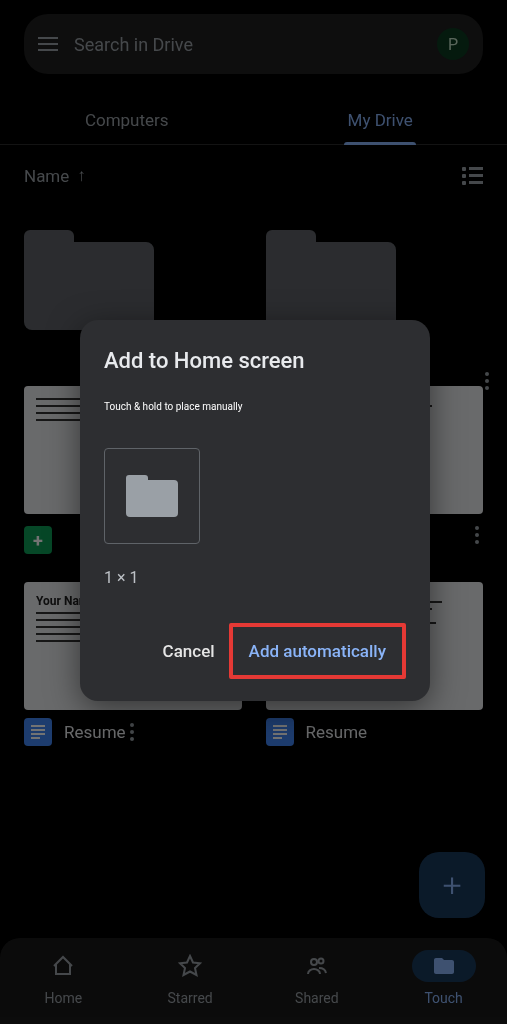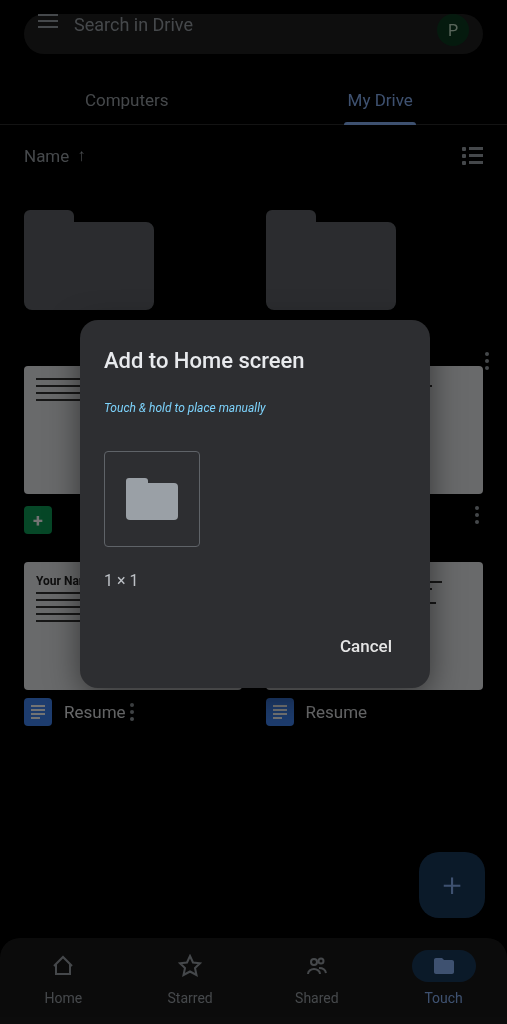--- a/index.html
+++ b/index.html
@@ -17,22 +17,23 @@
       inset: 0;
       background: rgba(0,0,0,0.55);
       z-index: 5;
       pointer-events: none;
     }
     .app { position: relative; width: 100%; height: 100%; }
     
     
     .search-bar {
       display: flex;
+      align-items: center;
       margin: 14px 24px 0;
-      height: 40px;
+      height: 60px;
       background: #1f1f1f;
       border-radius: 24px;
       padding: 0 14px;
     }
     .hamburger { display: flex; flex-direction: column; gap: 4px; margin-right: 16px; cursor: pointer; }
     .hamburger span { width: 20px; height: 2px; background: #9aa0a6; }
     .search-placeholder { color: #9aa0a6; font-size: 18px; flex: 1; }
     .avatar { width: 32px; height: 32px; border-radius: 50%; background: #0d3b20; color: #c5e1c9; display: flex; align-items: center; justify-content: center; font-size: 16px; }
     
     
@@ -82,21 +83,21 @@
     .nav-item { flex: 1; display: flex; flex-direction: column; align-items: center; gap: 8px; cursor: pointer; }
     .nav-icon { width: 64px; height: 32px; display: flex; align-items: center; justify-content: center; border-radius: 16px; }
     .nav-item.active .nav-icon { background: #1a3a5c; }
     .nav-item.active .nav-label { color: #8ab4f8; }
     .nav-label { color: #9aa0a6; font-size: 14px; }
     .nav-svg { width: 24px; height: 24px; }
     
     
     .dialog { position: absolute; left: 80px; top: 306px; width: 350px; background: #2d2e31; border-radius: 18px; z-index: 10; padding: 28px 24px 22px; box-shadow: 0 8px 32px rgba(0,0,0,0.5); }
     .dialog-title { color: #e8eaed; font-size: 22px; font-weight: 500; margin-bottom: 28px; }
-    .dialog-subtitle { color: #7dd3fc; font-size: 12px; margin-bottom: 36px; font-style: italic; }
+    .dialog-subtitle { color: #ffffff; font-size: 10px; margin-bottom: 36px; }
     .widget-preview { display: flex; flex-direction: column; gap: 24px; margin-bottom: 36px; }
     .widget-box { width: 96px; height: 96px; border: 1px solid #5f6368; border-radius: 4px; display: flex; align-items: center; justify-content: center; }
     .widget-folder { width: 52px; height: 42px; position: relative; }
     .widget-folder::before { content: ''; position: absolute; top: 0; left: 0; width: 22px; height: 8px; background: #9aa0a6; border-radius: 3px 3px 0 0; }
     .widget-folder::after { content: ''; position: absolute; top: 5px; left: 0; width: 52px; height: 37px; background: #9aa0a6; border-radius: 2px 4px 4px 4px; }
     .widget-size { color: #bdc1c6; font-size: 16px; }
     .dialog-actions { display: flex; justify-content: flex-end; gap: 0; align-items: center; }
     .btn-cancel { color: #e5e5e5; font-size: 17px; font-weight: 500; padding: 10px 14px; cursor: pointer; }
     .btn-add { color: #8ab4f8; font-size: 17px; font-weight: 500; padding: 10px 14px; cursor: pointer; }
     .highlight-box { border: 4px solid #e53935; padding: 4px 2px; border-radius: 2px; }
@@ -298,16 +299,19 @@
     <div class="dialog-title">Add to Home screen</div>
     <div class="dialog-subtitle">Touch &amp; hold to place manually</div>
     <div class="widget-preview">
       <div class="widget-box">
         <div class="widget-folder"></div>
       </div>
       <div class="widget-size">1 × 1</div>
     </div>
     <div class="dialog-actions">
       <div class="btn-cancel">Cancel</div>
+      <div class="highlight-box">
+        <div class="btn-add">Add automatically</div>
+      </div>
     </div>
   </div>
 
 </div>
 
 </body></html>

